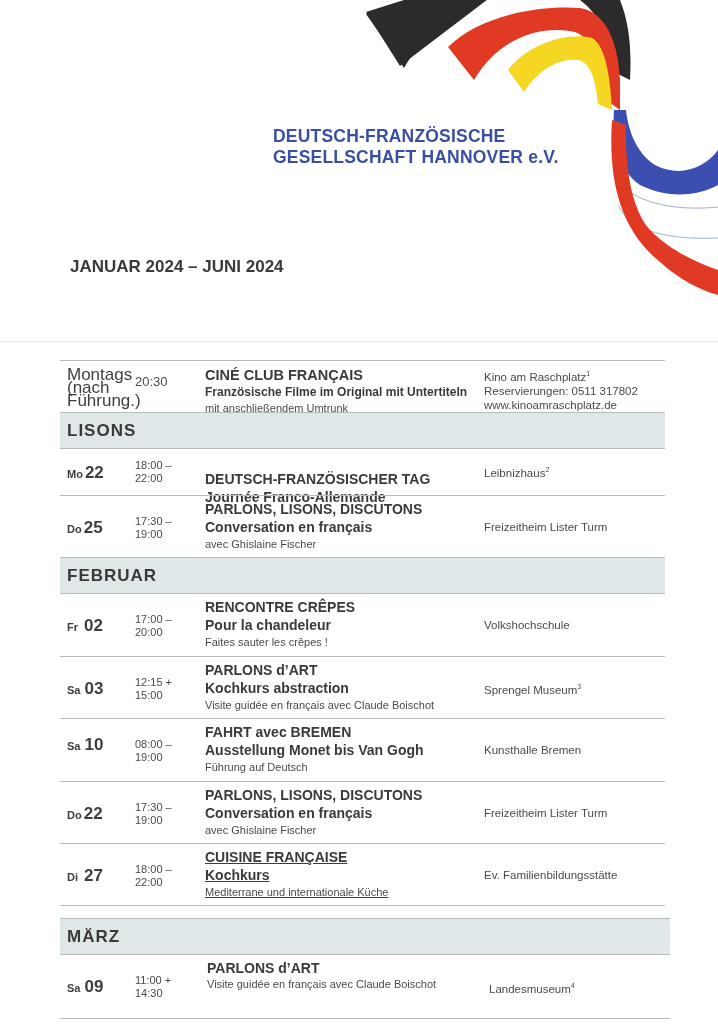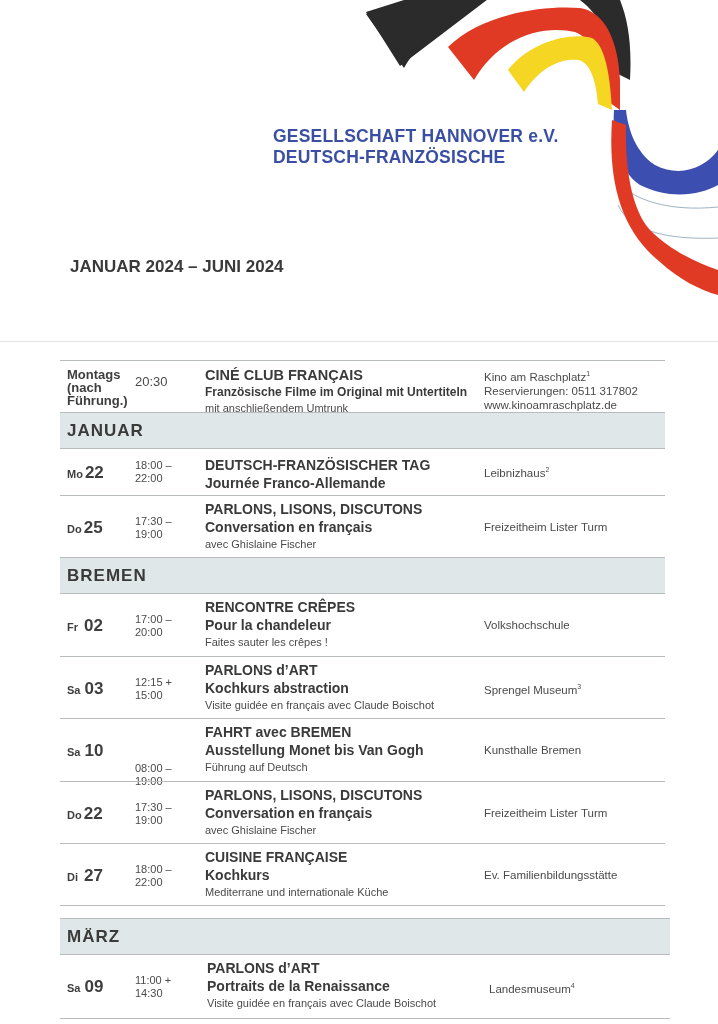--- a/index.html
+++ b/index.html
@@ -34,21 +34,21 @@
     .row .place { position: absolute; left: 424px; font-size: 11.5px; line-height: 14px; color: #4a4a4a; white-space: nowrap; }
     .row .place sup { font-size: 7px; }
 
     .month {
       position: relative; background: #dfe7e8; border-top: 1.5px solid #b9bcbc; box-sizing: border-box;
       height: 36px;
     }
     .month span {
       position: absolute; left: 7px; top: 8px; font-weight: bold; font-size: 17px; letter-spacing: 1px; color: #3a3a3a;
     }
-    .first-row .label { position: absolute; left: 7px; top: 7px; font-size: 13px; line-height: 13px; font-weight: bold; color: #3e3e3e; }
+    .first-row .label { position: absolute; left: 7px; top: 7px; font-size: 17px; line-height: 13px; font-weight: normal; color: #3e3e3e; }
     .first-row .time { top: 14px; font-size: 13px; }
     .first-row .content { top: 5px; }
     .first-row .title { font-size: 14.5px; }
     .first-row .subtitle { font-size: 12px; line-height: 17px; }
     .first-row .place { top: 6px; line-height: 14px; }
     .bottom-rule { border-top: 1.5px solid #b9bcbc; }
   </style>
 </head>
 <body>
 
@@ -65,22 +65,22 @@
 
   <path d="M614,110 C612,140 618,170 640,185 C670,200 700,195 718,185 L718,150 C705,168 680,178 655,165 C635,152 628,128 626,110 Z" fill="#3c4fb0"></path>
 
   <path d="M618,180 C630,200 670,212 718,207" fill="none" stroke="#9fb3c4" stroke-width="1"></path>
   <path d="M618,205 C630,232 670,240 718,238" fill="none" stroke="#9fb3c4" stroke-width="1"></path>
 
   <path d="M612,120 C608,180 620,230 660,262 C680,280 700,290 718,295 L718,270 C695,262 670,250 650,230 C632,210 625,170 626,125 Z" fill="#e03a24"></path>
 </svg>
 
 <div class="org-name">
+  <div>DEUTSCH-FRANZÖSISCHE</div>
   <div>GESELLSCHAFT HANNOVER e.V.</div>
-  <div>DEUTSCH-FRANZÖSISCHE</div>
 </div>
 
 <div class="prog-title">
   <div>JANUAR 2024 – JUNI 2024</div>
 </div>
 
 <div class="fold-line"></div>
 
 <div class="table">
 
@@ -97,30 +97,30 @@
       <div class="note">mit anschließendem Umtrunk</div>
     </div>
     <div class="place">
       <div><span>Kino am Raschplatz</span><sup>1</sup></div>
       <div>Reservierungen: 0511 317802</div>
       <div>www.kinoamraschplatz.de</div>
     </div>
   </div>
 
   <div class="month">
-      <span>JANUAR</span>
+      <span>LISONS</span>
     </div>
 
   <div class="row" style="height:47px;text-decoration:underline;">
     <div class="day" style="top:14px;"><span class="wd">Mo</span><span class="dn">22</span></div>
     <div class="time" style="top:10px;">
         <div>18:00 –</div>
         <div>22:00</div>
       </div>
-    <div class="content" style="top:7px;">
+    <div class="content" style="top:21px;">
       <div class="title">DEUTSCH-FRANZÖSISCHER TAG</div>
       <div class="subtitle">Journée Franco-Allemande</div>
     </div>
     <div class="place" style="top:14px;"><span>Leibnizhaus</span><sup>2</sup></div>
   </div>
 
   <div class="row" style="height:62px;">
     <div class="day" style="top:22px;"><span class="wd">Do</span><span class="dn">25</span></div>
     <div class="time" style="top:19px;">
         <div>17:30 –</div>
@@ -128,21 +128,21 @@
       </div>
     <div class="content" style="top:4px;">
       <div class="title">PARLONS, LISONS, DISCUTONS</div>
       <div class="subtitle">Conversation en français</div>
       <div class="note">avec Ghislaine Fischer</div>
     </div>
     <div class="place" style="top:24px;"><span>Freizeitheim Lister Turm</span></div>
   </div>
 
   <div class="month">
-      <span>BREMEN</span>
+      <span>FEBRUAR</span>
     </div>
 
   <div class="row" style="height:63px;">
     <div class="day" style="top:22px;"><span class="wd">Fr</span><span class="dn" style="margin-left:6px;text-align:right;">02</span></div>
     <div class="time" style="top:19px;">
         <div>17:00 –</div>
         <div>20:00</div>
       </div>
     <div class="content" style="top:4px;">
       <div class="title">RENCONTRE CRÊPES</div>
@@ -160,22 +160,22 @@
       </div>
     <div class="content" style="top:4px;">
       <div class="title">PARLONS d’ART</div>
       <div class="subtitle">Kochkurs abstraction</div>
       <div class="note">Visite guidée en français avec Claude Boischot</div>
     </div>
     <div class="place" style="top:23px;"><span>Sprengel Museum</span><sup>3</sup></div>
   </div>
 
   <div class="row" style="height:63px;">
-    <div class="day" style="top:22px;"><span class="wd">Sa</span><span class="dn" style="margin-left:4px;">10</span></div>
-    <div class="time" style="top:19px;margin-top:24px;">
+    <div class="day" style="top:16px;"><span class="wd">Sa</span><span class="dn" style="margin-left:4px;">10</span></div>
+    <div class="time" style="top:19px;">
         <div>08:00 –</div>
         <div>19:00</div>
       </div>
     <div class="content" style="top:4px;">
       <div class="title">FAHRT avec BREMEN</div>
       <div class="subtitle">Ausstellung Monet bis Van Gogh</div>
       <div class="note">Führung auf Deutsch</div>
     </div>
     <div class="place" style="top:24px;"><span>Kunsthalle Bremen</span></div>
   </div>
@@ -193,42 +193,41 @@
     </div>
     <div class="place" style="top:24px;"><span>Freizeitheim Lister Turm</span></div>
   </div>
 
   <div class="row bottom-rule" style="height:63px; border-bottom:1.5px solid #b9bcbc;">
     <div class="day" style="top:22px;"><span class="wd">Di</span><span class="dn" style="margin-left:6px;">27</span></div>
     <div class="time" style="top:19px;">
         <div>18:00 –</div>
         <div>22:00</div>
       </div>
-    <div class="content" style="top:4px;">
+    <div class="content" style="top:4px;text-decoration:underline;">
       <div class="title">CUISINE FRANÇAISE</div>
       <div class="subtitle">Kochkurs</div>
       <div class="note">Mediterrane und internationale Küche</div>
     </div>
     <div class="place" style="top:24px;"><span>Ev. Familienbildungsstätte</span></div>
   </div>
 
   <div style="height:12px;"></div>
   <div class="month" style="width:610px;">
       <span>MÄRZ</span>
     </div>
 
   <div class="row" style="height:64px; width:610px;">
     <div class="day" style="top:22px;"><span class="wd">Sa</span><span class="dn" style="margin-left:4px;">09</span></div>
     <div class="time" style="top:19px;">
         <div>11:00 +</div>
         <div>14:30</div>
       </div>
     <div class="content" style="top:4px; left:147px;">
       <div class="title">PARLONS d’ART</div>
-      <div class="subtitle">Portraits de la Renaissance</div>
       <div class="note">Visite guidée en français avec Claude Boischot</div>
     </div>
     <div class="place" style="top:24px; left:429px;"><span>Landesmuseum</span><sup>4</sup></div>
   </div>
 
   <div class="row" style="height:20px; width:610px; overflow:hidden;">
     <div class="content" style="top:4px; left:147px;">
       <div class="title">WICH MUSEUM</div>
     </div>
   </div>

